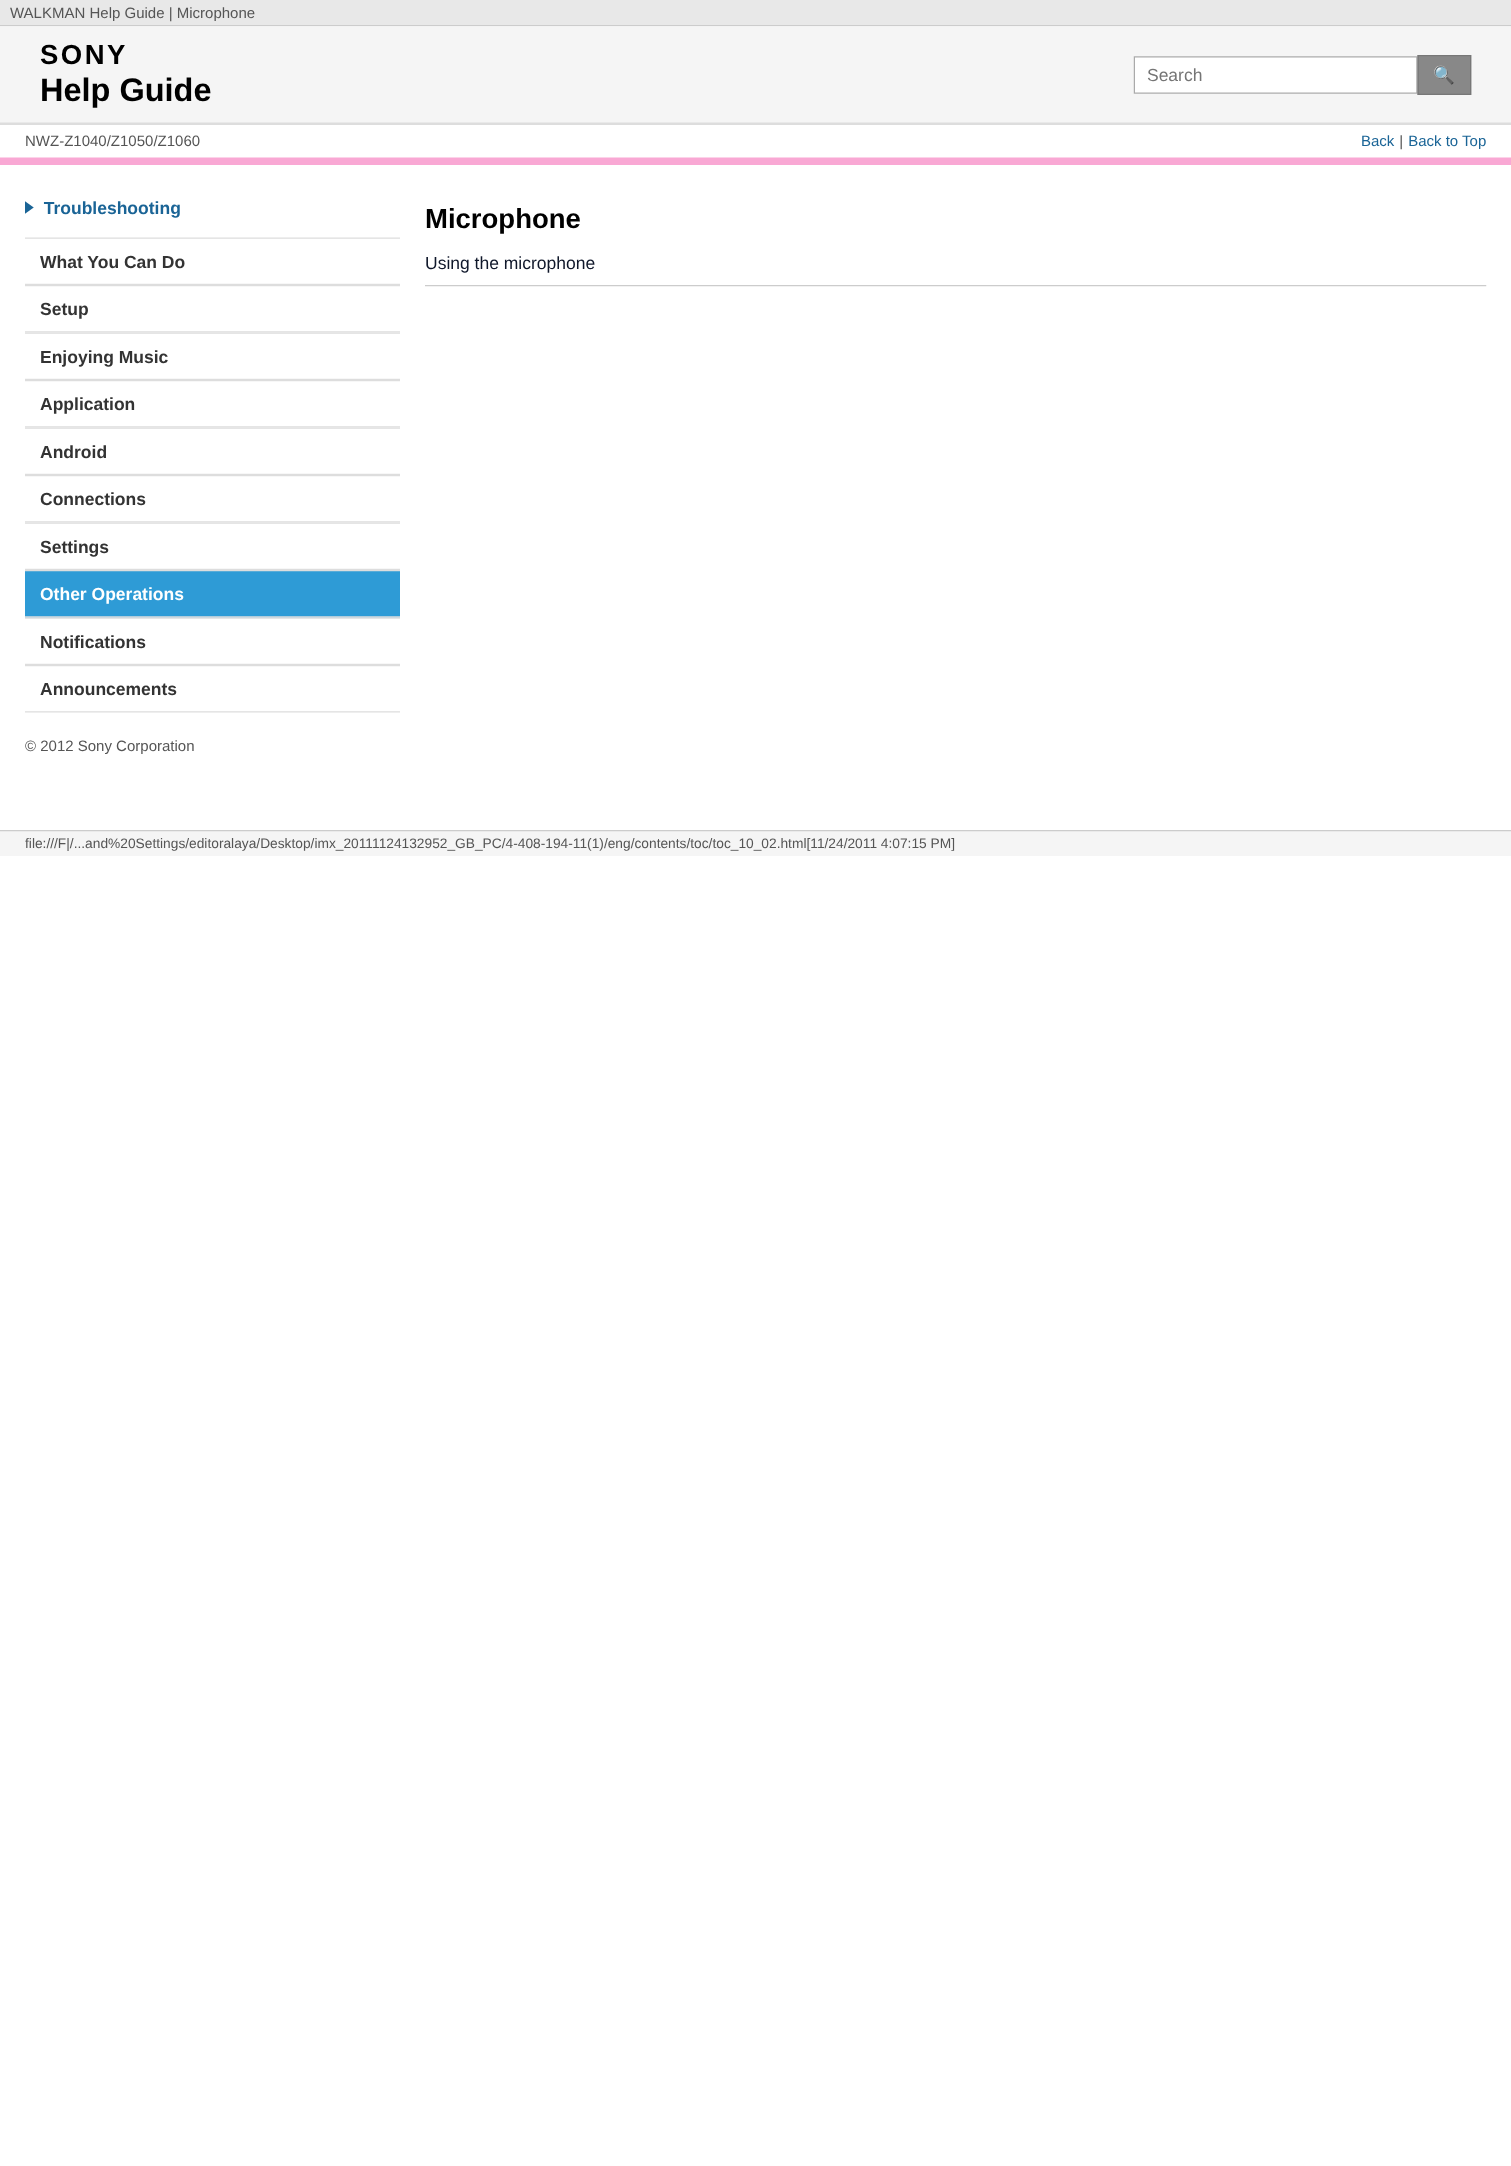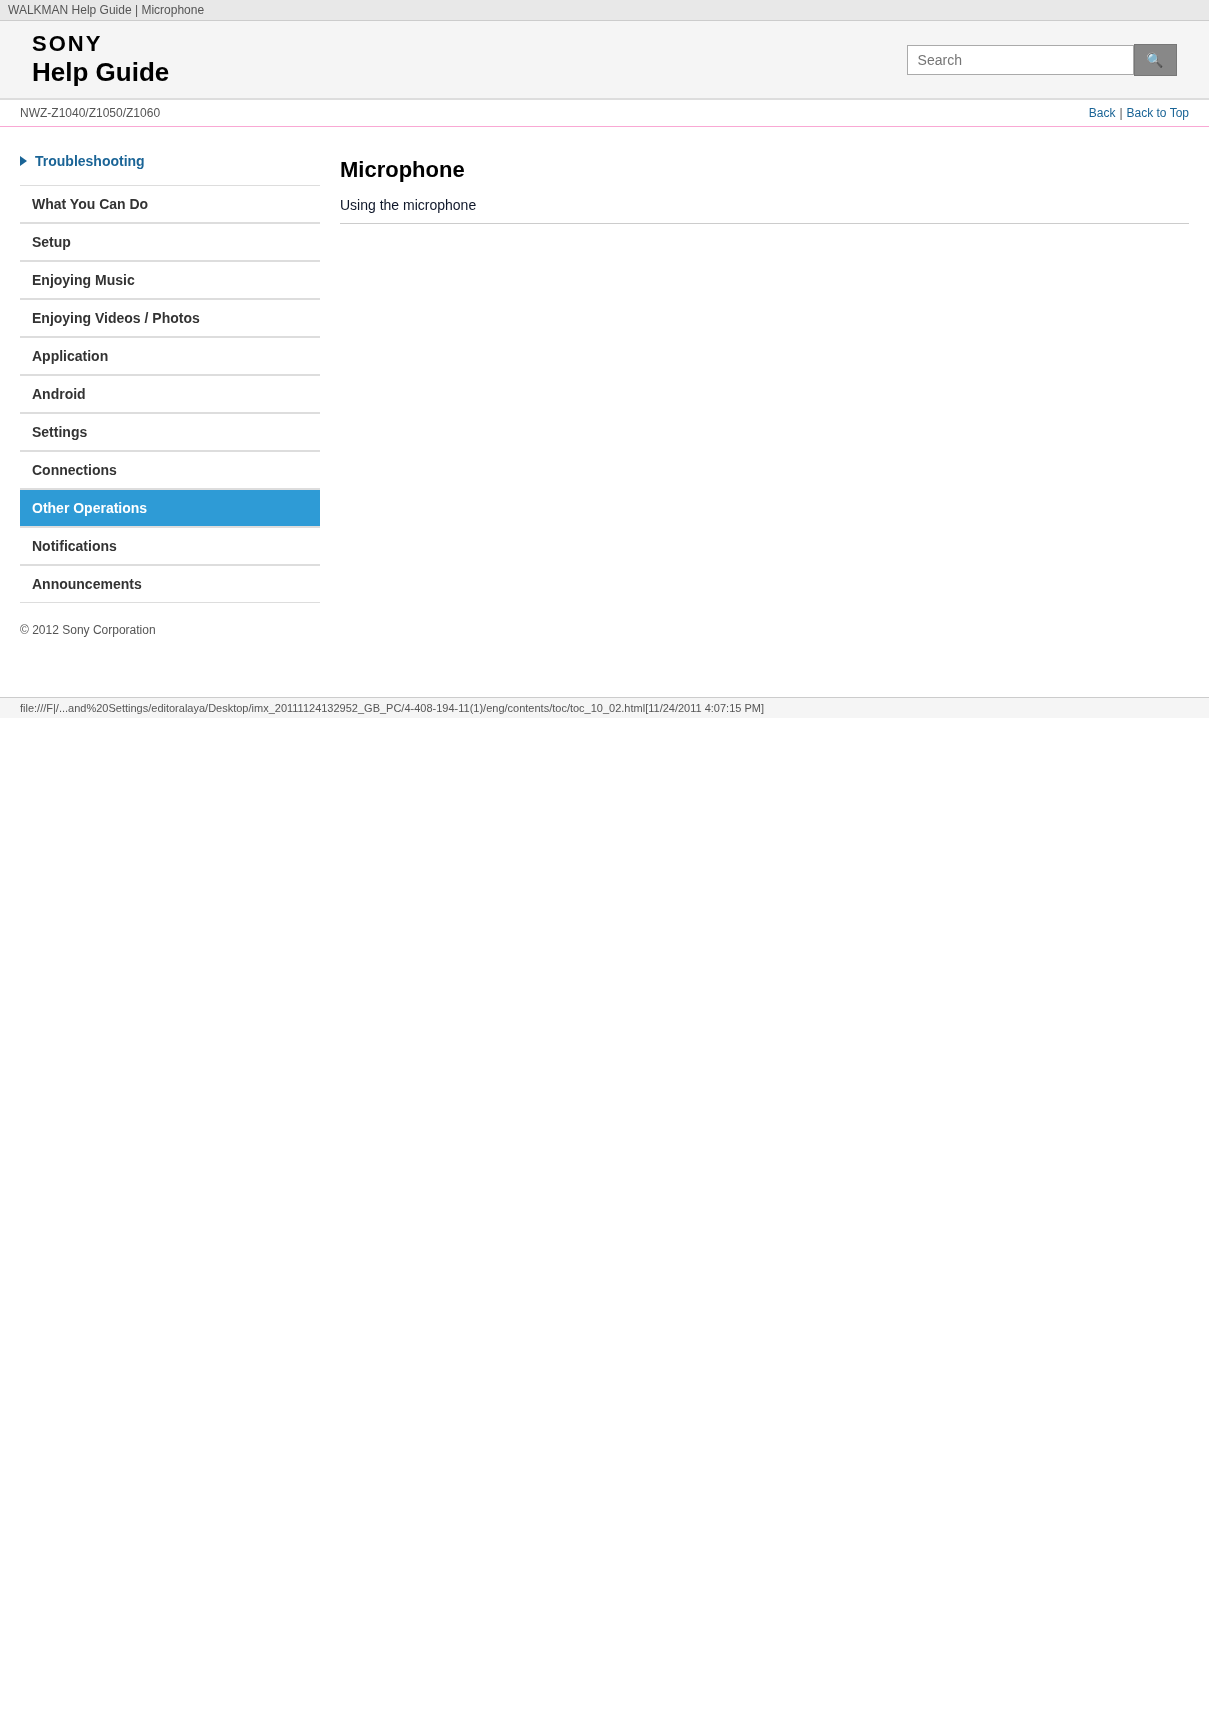--- a/index.html
+++ b/index.html
@@ -59,21 +59,21 @@
       color: #fff;
       font-size: 14px;
       height: 32px;
     }
     
     #nav-bar {
       padding: 6px 20px;
       display: flex;
       justify-content: space-between;
       align-items: center;
-      border-bottom: 1px solid #f9a8d4;
+      border-bottom: 6px solid #f9a8d4;
     }
     #device-model {
       font-size: 12px;
       color: #555;
     }
     #nav-links {
       display: flex;
       gap: 4px;
       font-size: 12px;
     }
@@ -209,25 +209,24 @@
     <div class="sidebar-troubleshooting">
       <span class="chevron-icon"></span>
       <span>Troubleshooting</span>
     </div>
 
 
     <div id="sidebar-items">
     <div class="sidebar-item sidebar-bottom-border">What You Can Do</div>
         <div class="sidebar-item sidebar-bottom-border">Setup</div>
         <div class="sidebar-item sidebar-bottom-border">Enjoying Music</div>
-        <div class="sidebar-item sidebar-bottom-border">Enjoying Videos / Photos</div>
         <div class="sidebar-item sidebar-bottom-border">Application</div>
         <div class="sidebar-item sidebar-bottom-border">Android</div>
+        <div class="sidebar-item sidebar-bottom-border">Connections</div>
         <div class="sidebar-item sidebar-bottom-border">Settings</div>
-        <div class="sidebar-item sidebar-bottom-border">Connections</div>
         <div class="sidebar-item sidebar-bottom-border active">Other Operations</div>
         <div class="sidebar-item sidebar-bottom-border">Notifications</div>
         <div class="sidebar-item sidebar-bottom-border">Announcements</div>
       </div>
 
     <div id="sidebar-footer">
       <span>© 2012 Sony Corporation</span>
     </div>
   </div>
 

